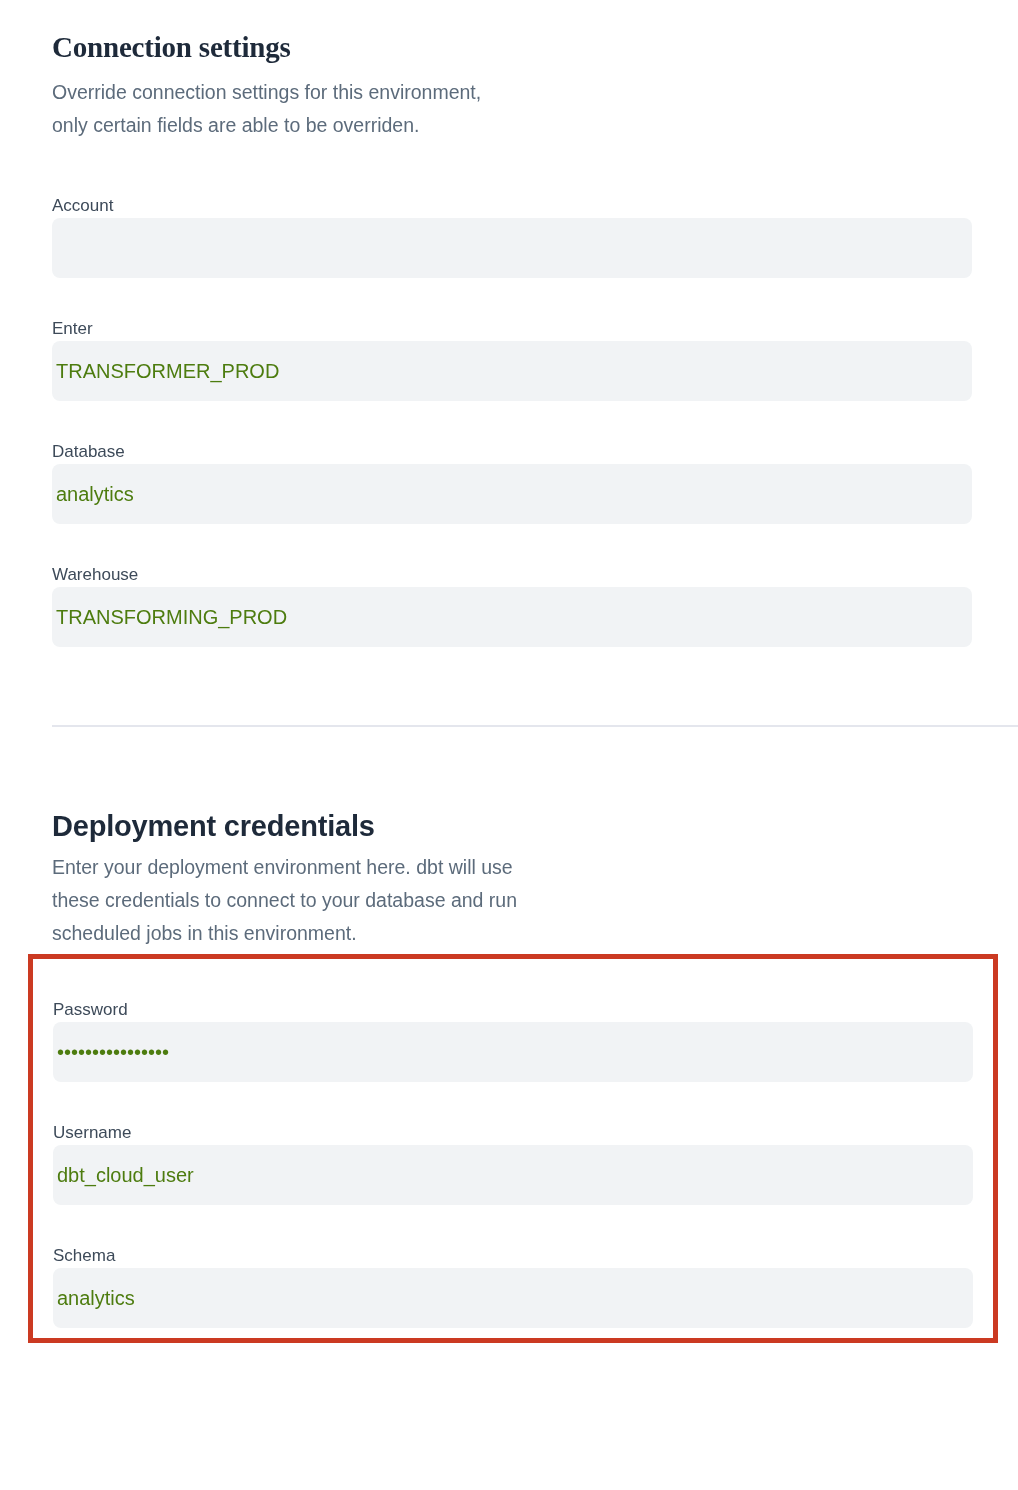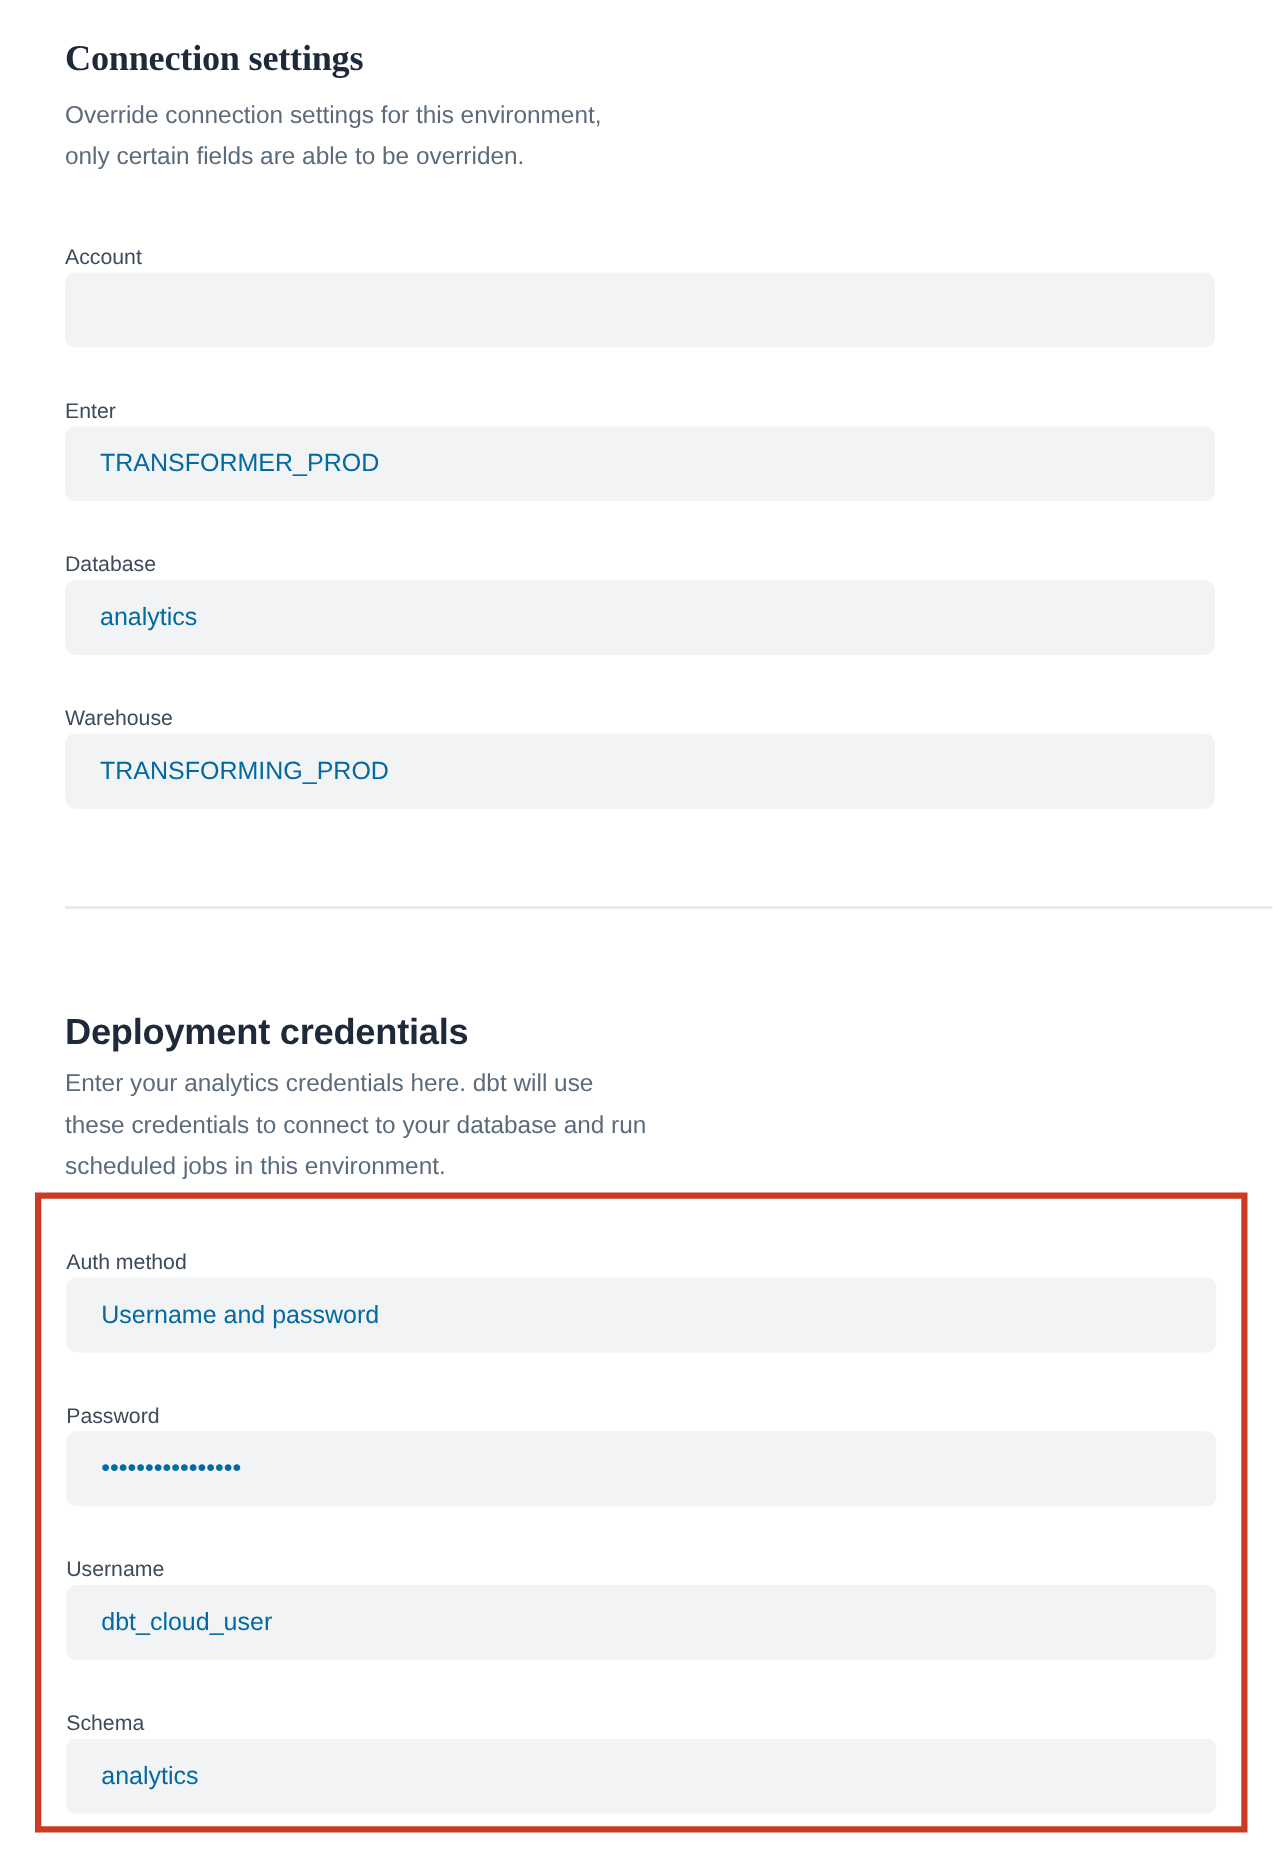--- a/index.html
+++ b/index.html
@@ -43,24 +43,24 @@
     color: #3d4a59;
     margin-bottom: 2px;
   }
   .field-input {
     display: block;
     width: 100%;
     height: 60px;
     background: #f1f3f5;
     border: none;
     border-radius: 8px;
-    padding: 0 28px;
+    padding: 0 4px;
     font-family: inherit;
     font-size: 20px;
-    color: #0369a1;
+    color: #4d7c0f;
     outline: none;
   }
   .divider {
     border: none;
     border-top: 2px solid #e4e6ed;
     margin: 78px 0 0 52px;
     width: 966px;
   }
   .highlight-box {
     margin: 4px 0 0 28px;
@@ -99,30 +99,26 @@
       <div class="field-label">Warehouse</div>
       <input class="field-input" type="text" value="TRANSFORMING_PROD" style="">
     </div>
   </div>
 </section>
 
 <hr class="divider">
 
 <section>
   <h2 class="section-title" id="deployment-title">Deployment credentials</h2>
-  <p class="section-desc" id="deployment-desc">Enter your analytics credentials here. dbt will use
+  <p class="section-desc" id="deployment-desc">Enter your deployment environment here. dbt will use
 these credentials to connect to your database and run
 scheduled jobs in this environment.</p>
 
   <div class="highlight-box">
     <div class="fields">
-      <div class="field">
-        <div class="field-label">Auth method</div>
-        <input class="field-input" type="text" value="Username and password" style="">
-      </div>
       <div class="field">
         <div class="field-label">Password</div>
         <input class="field-input" type="text" value="••••••••••••••••" style="">
       </div>
       <div class="field">
         <div class="field-label">Username</div>
         <input class="field-input" type="text" value="dbt_cloud_user" style="">
       </div>
       <div class="field">
         <div class="field-label">Schema</div>

